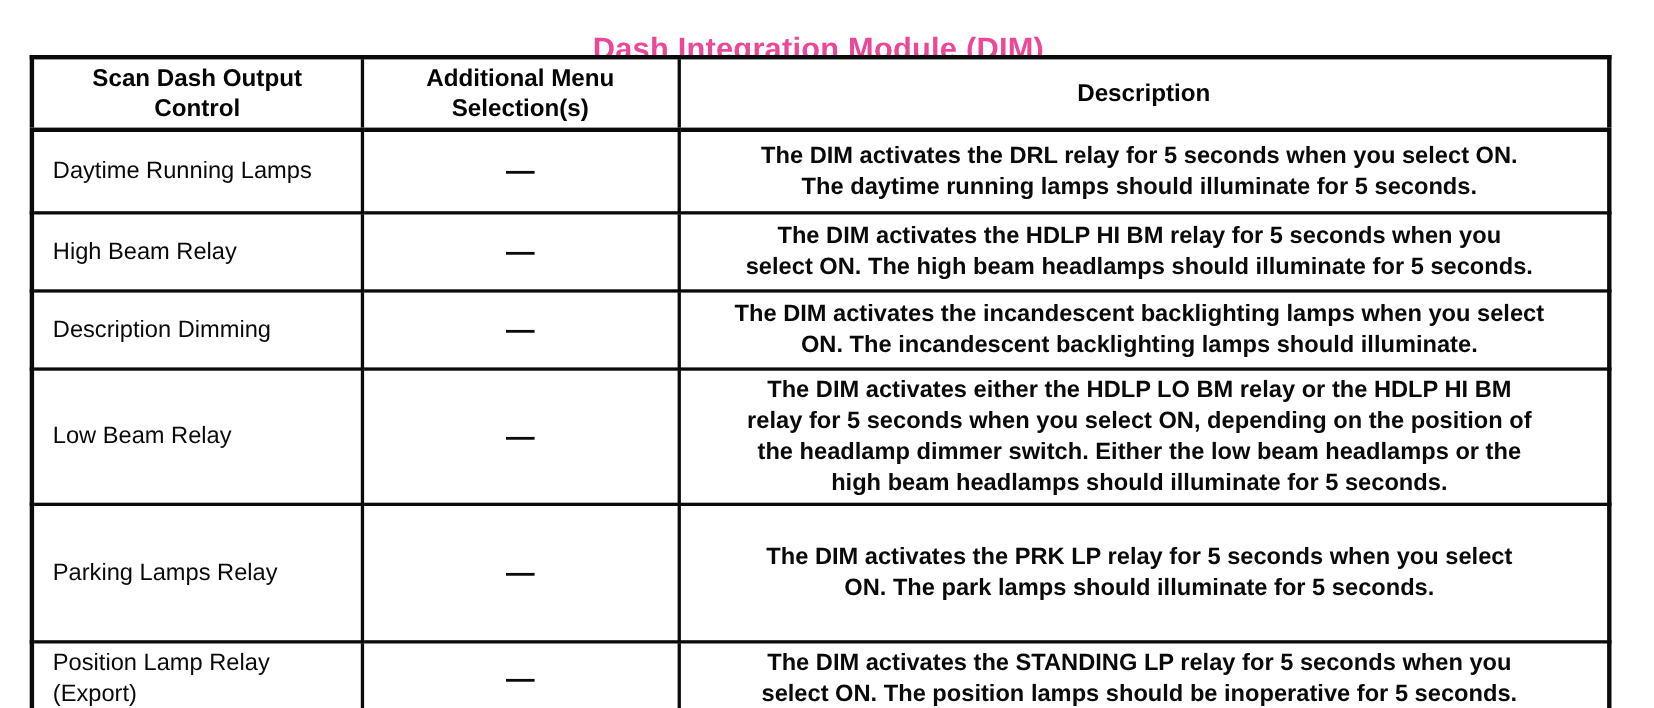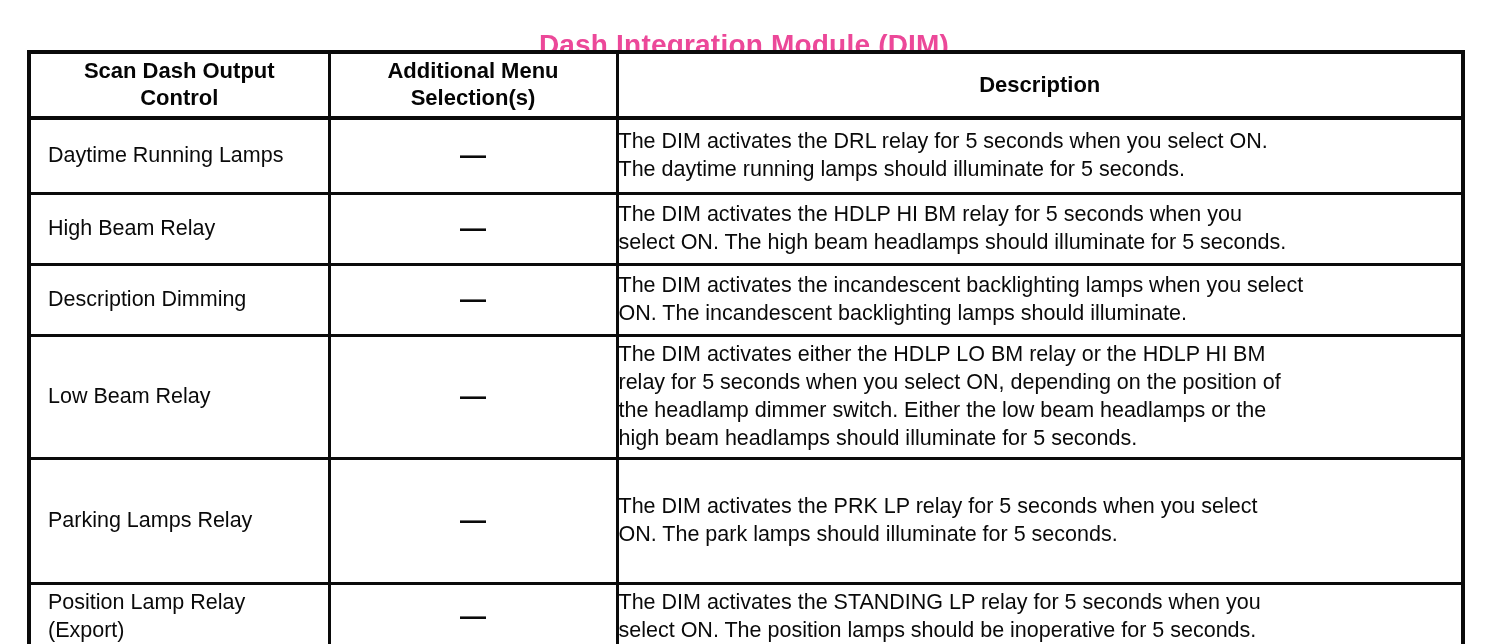--- a/index.html
+++ b/index.html
@@ -73,21 +73,22 @@
     text-align: left;
   }
   td.menu-cell {
     text-align: center;
     font-size: 26px;
     font-weight: bold;
   }
   td.description-cell {
     padding-left: 0;
     white-space: pre-line;
-    text-align: left;
+    text-align: center;
+    font-weight: bold;
   }
   
   tbody tr:nth-child(1) td { height: 64px; }
   tbody tr:nth-child(2) td { height: 60px; }
   tbody tr:nth-child(3) td { height: 60px; }
   tbody tr:nth-child(4) td { height: 58px; }
   tbody tr:nth-child(5) td { height: 114px; margin-top: 23px; }
   tbody tr:nth-child(6) td { height: 57px; }
   tbody tr:nth-child(7) td { height: 59px; }
 </style>

